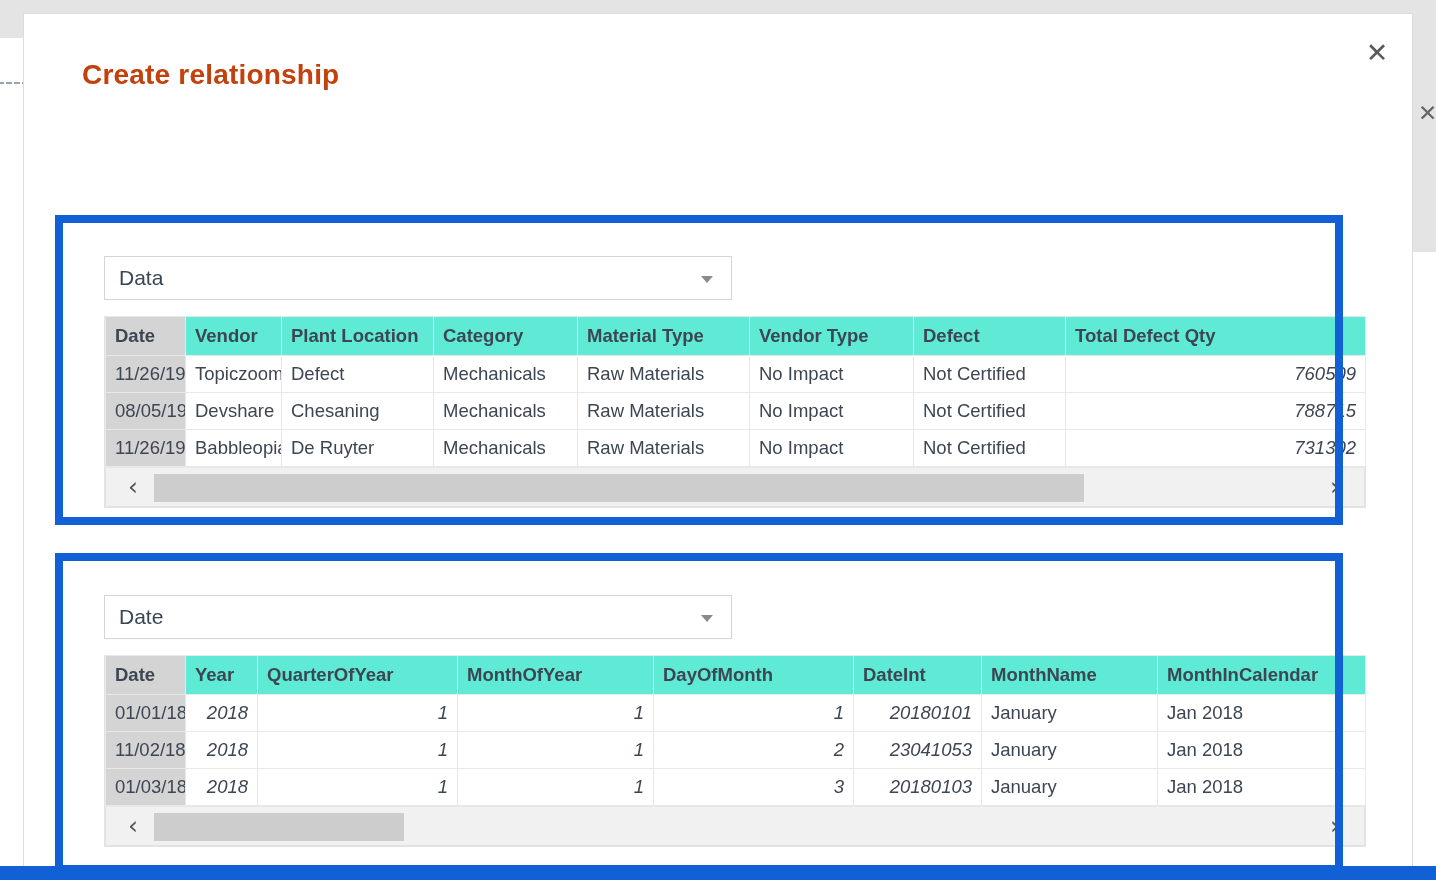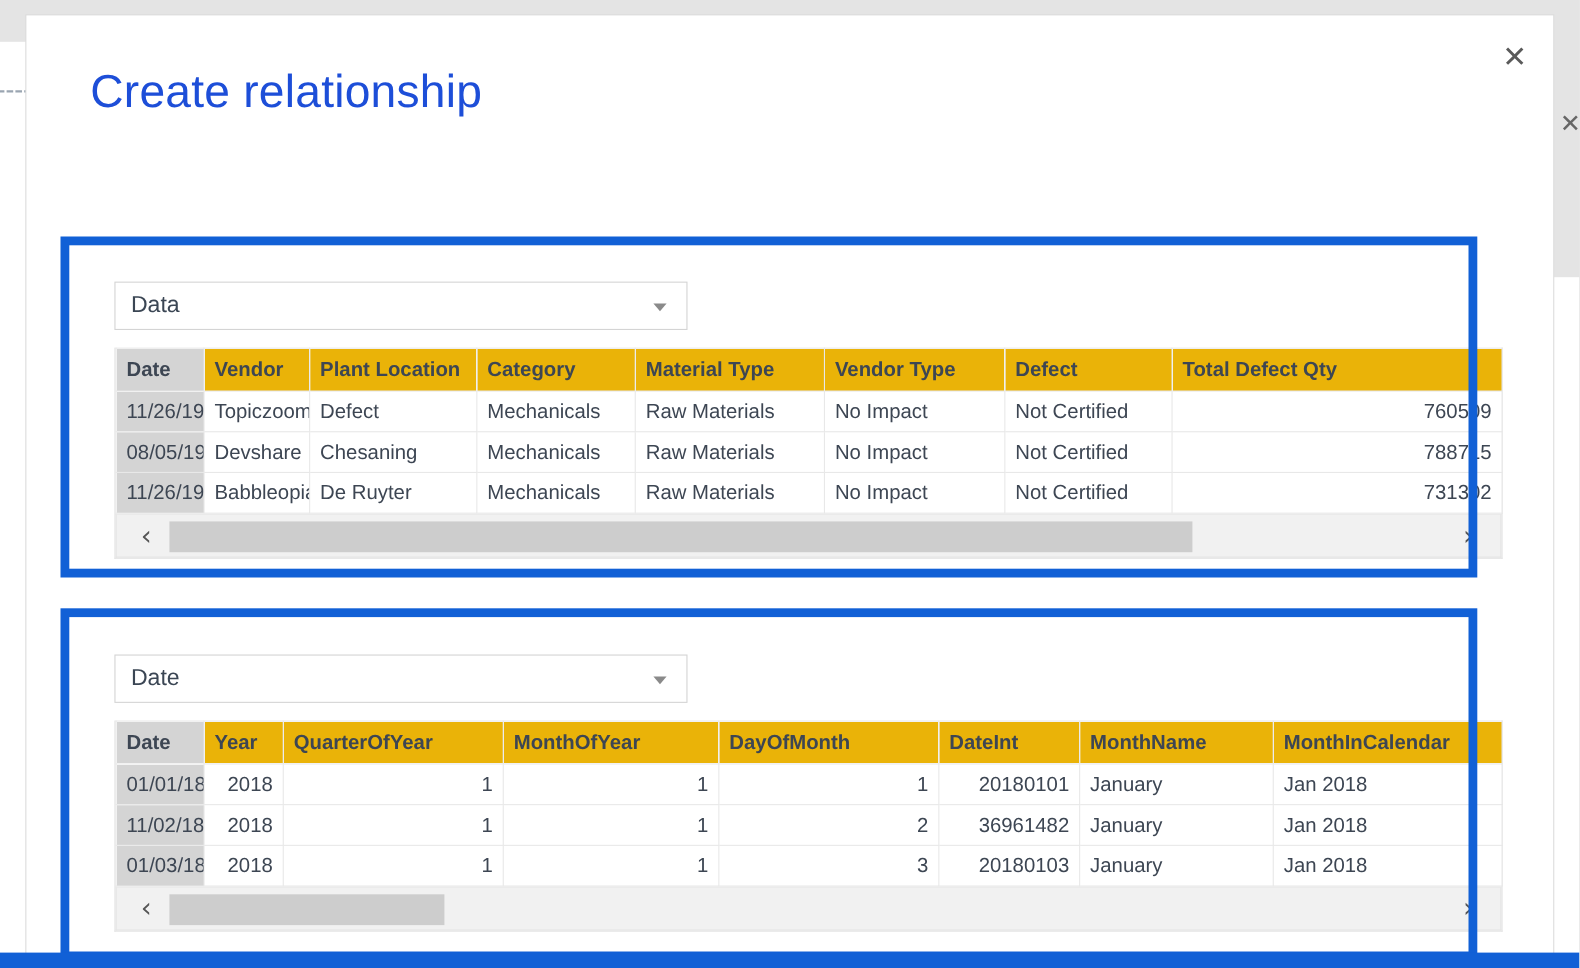--- a/index.html
+++ b/index.html
@@ -69,23 +69,23 @@
     font-size: 27px;
     line-height: 34px;
     text-align: center;
     font-family: "DejaVu Sans", sans-serif;
     cursor: pointer;
     font-weight: 300;
   }
   .dialog-title {
     position: absolute;
     left: 58px; top: 45px;
-    font-size: 42px;
-    font-weight: 400;
-    color: #1d4ed8;
+    font-size: 28px;
+    font-weight: 700;
+    color: #c2410c;
     letter-spacing: 0.2px;
     font-family: "Liberation Sans", sans-serif;
   }
   .dialog-subtitle {
     position: absolute;
     left: 60px; top: 146px;
     font-size: 20px;
     color: #44546a;
   }
 
@@ -99,21 +99,21 @@
   #hl-1 { left: 55px; top: 215px; width: 1288px; height: 310px; }
   #hl-2 { left: 55px; top: 553px; width: 1288px; height: 320px; }
 
   
   .section { position: absolute; }
   #section-1 { left: 80px; top: 242px; width: 1262px; }
   #section-2 { left: 80px; top: 581px; width: 1262px; }
 
   .table-select {
     position: relative;
-    width: 521px;
+    width: 628px;
     height: 44px;
     background: #ffffff;
     border: 1px solid #d4d4d4;
     box-sizing: border-box;
     cursor: pointer;
   }
   .table-select .sel-value {
     position: absolute;
     left: 14px; top: 9px;
     font-size: 21px;
@@ -145,33 +145,34 @@
     font-size: 18.5px;
     padding: 0 9px;
     height: 36px;
     color: #3d4653;
     overflow: hidden;
     white-space: nowrap;
     text-align: left;
     vertical-align: middle;
   }
   table.preview th {
-    background: #eab308;
+    background: #5eead4;
     font-weight: bold;
     border-top: 1px solid #e8e8e8;
     height: 38px;
   }
   table.preview th.key-col,
   table.preview td.key-col {
     background: #d4d4d4;
   }
   table.preview td.key-col {
   }
   table.preview td.num {
     text-align: right;
+    font-style: italic;
   }
   table.preview tbody tr { background: #ffffff; }
 
   
   .hscroll {
     position: relative;
     height: 40px;
     background: #f1f1f1;
     border-top: 1px solid #e8e8e8;
     border-left: 1px solid #e3e3e3;
@@ -342,21 +343,21 @@
               <td class="num">20180101</td>
               <td>January</td>
               <td>Jan 2018</td>
             </tr>
             <tr>
               <td class="key-col">11/02/18</td>
               <td class="num">2018</td>
               <td class="num">1</td>
               <td class="num">1</td>
               <td class="num">2</td>
-              <td class="num">36961482</td>
+              <td class="num">23041053</td>
               <td>January</td>
               <td>Jan 2018</td>
             </tr>
             <tr>
               <td class="key-col">01/03/18</td>
               <td class="num">2018</td>
               <td class="num">1</td>
               <td class="num">1</td>
               <td class="num">3</td>
               <td class="num">20180103</td>

